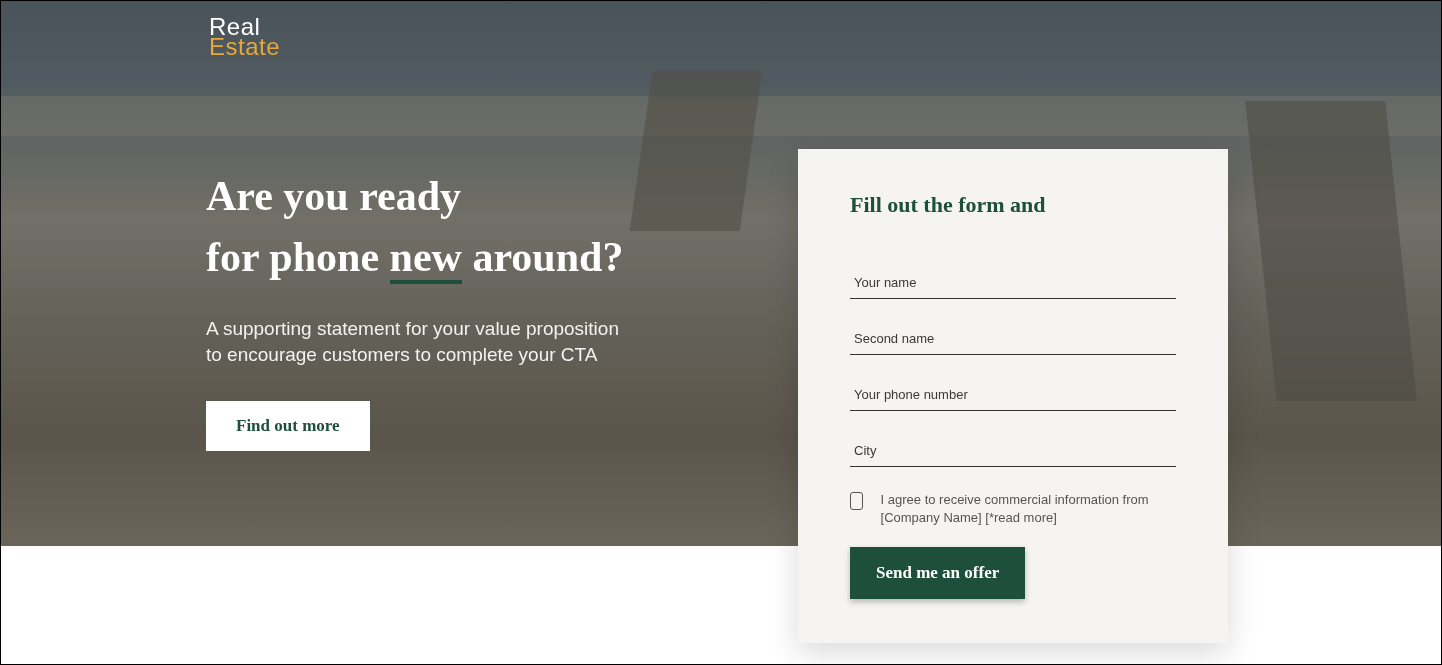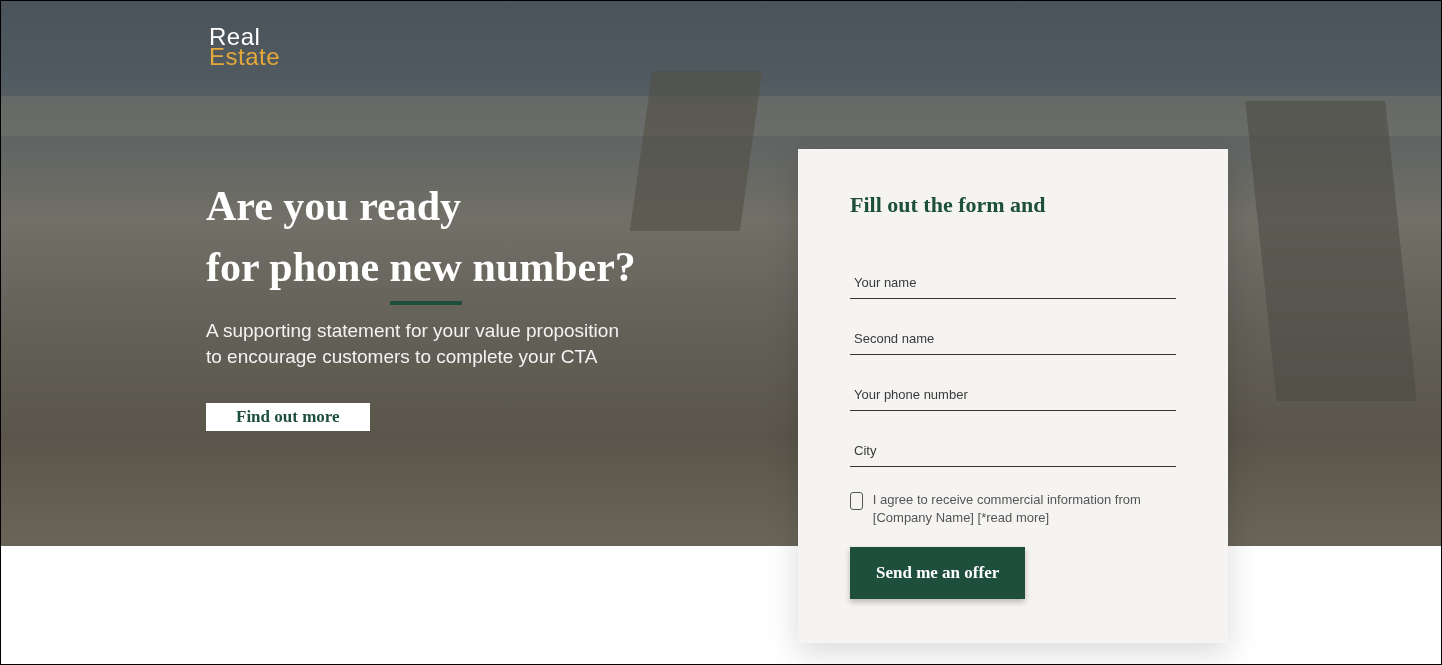--- a/index.html
+++ b/index.html
@@ -26,62 +26,62 @@
     height: 545px;
     background: rgba(30, 35, 30, 0.45);
     z-index: 1;
   }
   
   .arch1 { position:absolute; top:70px; left:640px; width:110px; height:160px; background:#7a7366; transform: skewX(-8deg); z-index:0; opacity:0.6;}
   .arch2 { position:absolute; top:100px; left:1260px; width:140px; height:300px; background:#6f6a5f; transform: skewX(6deg); z-index:0; opacity:0.55;}
   .arch3 { position:absolute; top:95px; left:0; width:100%; height:40px; background:#beb9ad; z-index:0; opacity:0.5;}
   .logo {
     position: absolute;
-    top: 24px;
+    top: 14px;
     left: 208px;
     z-index: 3;
     font-family: 'Helvetica Neue', Arial, sans-serif;
     font-weight: 300;
     font-size: 24px;
     line-height: 1;
   }
   .logo .line1 { color: #fff; letter-spacing: 0.5px; }
   .logo .line2 { color: #e5a83b; letter-spacing: 0.5px; margin-top: -4px; display:block; }
   .hero-content {
     position: absolute;
-    top: 175px;
+    top: 165px;
     left: 205px;
     z-index: 3;
     color: #fff;
   }
   .headline {
     font-size: 42px;
     font-weight: bold;
     line-height: 1.45;
   }
   .underline-word {
     border-bottom: 4px solid #1e4f3d;
-    padding-bottom: 11px;
+    padding-bottom: 0px;
   }
   .subhead {
-    margin-top: 20px;
+    margin-top: 28px;
     font-family: -apple-system, BlinkMacSystemFont, 'Segoe UI', Arial, sans-serif;
     font-size: 19px;
     line-height: 1.4;
     color: #f2f2f0;
     max-width: 430px;
   }
   .cta-btn {
     display: inline-block;
     margin-top: 32px;
     background: #fff;
     color: #1e4f3d;
     font-weight: bold;
     font-size: 17px;
-    padding: 4px 30px;
+    padding: 15px 30px;
     border: none;
     cursor: pointer;
     font-family: Georgia, serif;
   }
   .form-card {
     position: absolute;
     top: 148px;
     left: 797px;
     width: 430px;
     background: #f5f4f2;
@@ -105,21 +105,21 @@
     font-size: 13px;
     padding: 10px 4px 8px 4px;
     margin-bottom: 22px;
     color: #333;
     outline: none;
   }
   .field::placeholder { color: #3a3a3a; }
   .consent-row {
     display: flex;
     align-items: flex-start;
-    gap: 10px;
+    gap: 18px;
     margin-top: 2px;
     margin-bottom: 20px;
   }
   .consent-row input[type="checkbox"] {
     width: 18px;
     height: 18px;
     margin-top: 1px;
     border: 1.5px solid #555;
     border-radius: 3px;
     appearance: none;
@@ -156,21 +156,21 @@
 
 <div class="logo">
   <span class="line1">Real</span>
   <span class="line2">Estate</span>
 </div>
 
 <div class="hero-content">
   <div class="headline">
     <div>Are you ready</div>
     <div>
-      <span>for phone </span><span class="underline-word">new</span><span> number?</span>
+      <span>for phone </span><span class="underline-word">new</span><span> around?</span>
     </div>
   </div>
   <div class="subhead">A supporting statement for your value proposition to encourage customers to complete your CTA</div>
   <button class="cta-btn">Find out more</button>
 </div>
 
 <div class="form-card">
   <div class="form-title">
     <div>Fill out the form and</div>
   </div>

